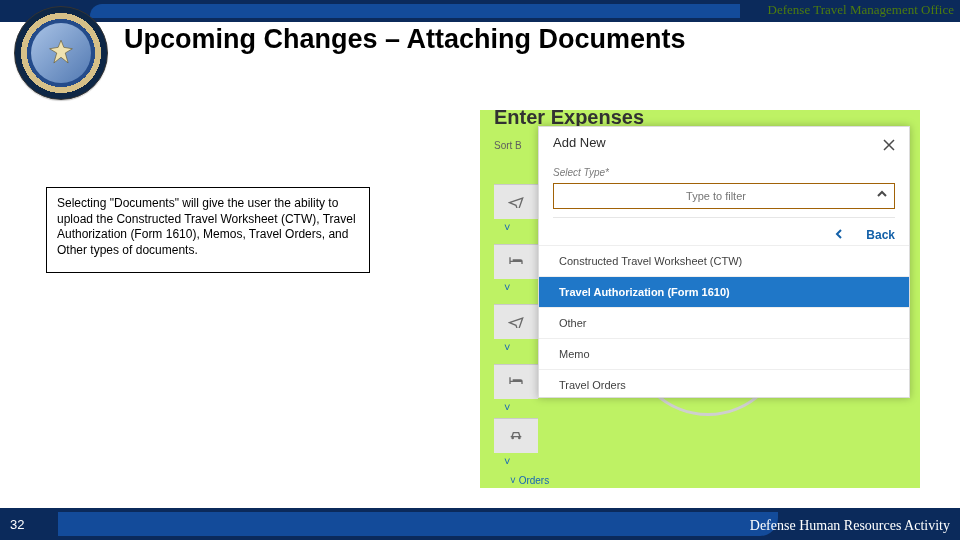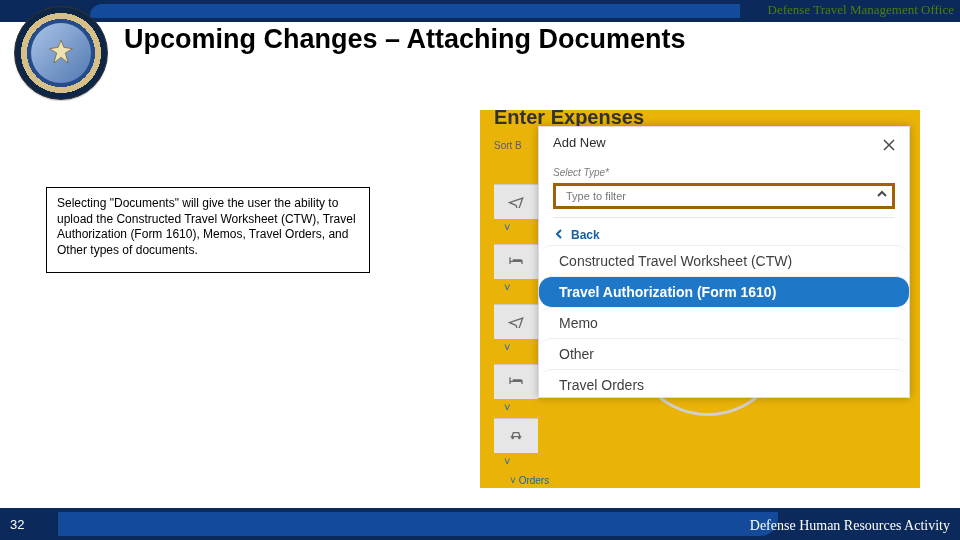--- a/index.html
+++ b/index.html
@@ -92,21 +92,21 @@
     background: #ffffff;
   }
 
   
   .app-shot {
     position: absolute;
     top: 110px;
     left: 480px;
     width: 440px;
     height: 378px;
-    background: #eab308;
+    background: #bef264;
   }
   .enter-expenses-title {
     position: absolute;
     top: -4px;
     left: 14px;
     font-size: 20px;
     color: #323232;
     font-weight: 600;
     font-family: "Segoe UI", Arial, sans-serif;
   }
@@ -207,71 +207,72 @@
     font-size: 10px;
     color: #7a7a7a;
     font-style: italic;
   }
   .type-input {
     position: absolute;
     top: 56px;
     left: 14px;
     width: 342px;
     height: 26px;
-    border: 3px solid #a16207;
+    border: 1px solid #a16207;
     background: #ffffff;
     color: #9a9a9a;
     font-size: 11px;
     padding: 0 26px 0 10px;
     box-sizing: border-box;
+    text-align: center;
   }
   .type-caret {
     position: absolute;
     top: 60px;
     right: 20px;
     width: 14px;
     height: 14px;
     color: #4a4a4a;
   }
   .type-caret svg { width: 14px; height: 14px; }
 
   .back-row {
     position: absolute;
     top: 90px;
     left: 14px;
     right: 14px;
     height: 26px;
     display: flex;
     align-items: center;
-    gap: 6px;
+    gap: 21px;
     font-size: 12px;
     font-weight: 600;
     color: #1360a8;
     border-top: 1px solid #e6e6e6;
     padding-top: 4px;
     cursor: pointer;
+    justify-content: flex-end;
   }
   .back-row svg { width: 12px; height: 12px; }
 
   .opt-list {
     position: absolute;
     top: 118px;
     left: 0;
     right: 0;
   }
   .opt {
     height: 30px;
     line-height: 30px;
     padding: 0 20px;
-    font-size: 14px;
+    font-size: 11px;
     color: #3f3f3f;
     border-top: 1px solid #eeeeee;
     cursor: pointer;
     font-family: "Segoe UI", Arial, sans-serif;
-    border-radius: 13px;
   }
   .opt.selected {
     background: #1f77c8;
     color: #ffffff;
     font-weight: 600;
   }
 
   
   .footer-bar {
     position: absolute;
@@ -403,22 +404,22 @@
       <span>
         <svg viewBox="0 0 12 12" fill="none" stroke="currentColor" stroke-width="2">
             <path d="M8 2L4 6l4 4"></path>
           </svg>
       </span>
       <span>Back</span>
     </div>
     <div class="opt-list">
       <div class="opt">Constructed Travel Worksheet (CTW)</div>
       <div class="opt selected">Travel Authorization (Form 1610)</div>
+      <div class="opt">Other</div>
       <div class="opt">Memo</div>
-      <div class="opt">Other</div>
       <div class="opt">Travel Orders</div>
     </div>
   </div>
 </div>
 
 <div class="footer-bar">
   <div class="footer-bar-inner"></div>
 </div>
 <div class="page-number">32</div>
 <div class="footer-right-label">Defense Human Resources Activity</div>

